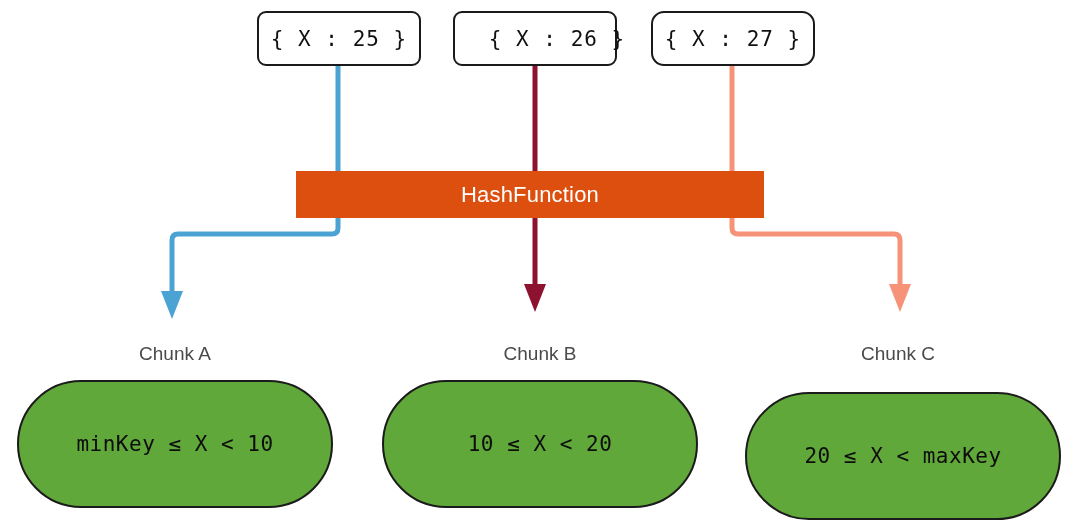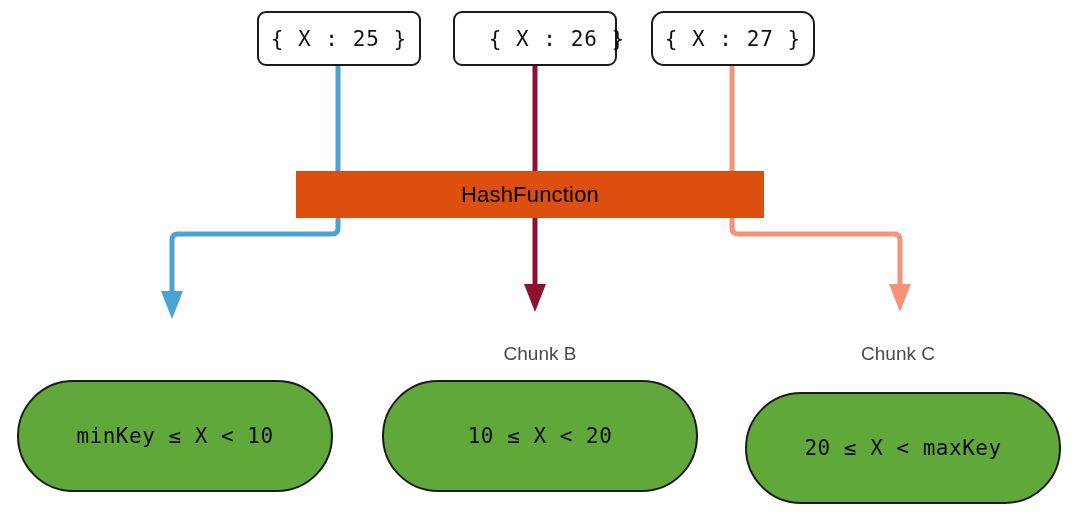--- a/index.html
+++ b/index.html
@@ -44,21 +44,21 @@
     left: 296px;
     top: 171px;
     width: 468px;
     height: 47px;
     background: #DD4F0F;
     display: flex;
     align-items: center;
     justify-content: center;
   }
   #hash-bar-label {
-    color: #000000;
+    color: #ffffff;
     font-size: 22px;
     font-family: "Liberation Sans", sans-serif;
     letter-spacing: 0.2px;
   }
 
   
   #wires {
     position: absolute;
     left: 0;
     top: 0;
@@ -76,21 +76,21 @@
     font-size: 19px;
     color: #4a4a4a;
     font-family: "Liberation Sans", sans-serif;
   }
 
   
   .chunk-pill {
     position: absolute;
     top: 380px;
     width: 316px;
-    height: 112px;
+    height: 128px;
     box-sizing: border-box;
     background: #60A83A;
     border: 2px solid #1b1b1b;
     border-radius: 64px;
     display: flex;
     align-items: center;
     justify-content: center;
   }
   .chunk-pill-text {
     font-family: "DejaVu Sans Mono", monospace;
@@ -127,20 +127,21 @@
 
     <path d="M732,66 L732,171" stroke="#F69277" stroke-width="5" fill="none"></path>
     <path d="M732,218 L732,228 Q732,234 738,234 L894,234 Q900,234 900,240 L900,285" stroke="#F69277" stroke-width="5" fill="none" stroke-linecap="butt"></path>
     <polygon points="889,284 911,284 900,312" fill="#F69277"></polygon>
   </svg>
 
   <div id="hash-bar">
     <span id="hash-bar-label">HashFunction</span>
   </div>
 
+  <div class="chunk-label" style="left:17px;">Chunk A</div>
   <div class="chunk-label" style="left:382px;">Chunk B</div>
   <div class="chunk-label" style="left:740px;">Chunk C</div>
 
   <div class="chunk-pill" style="left:17px;">
     <span class="chunk-pill-text">minKey ≤ X &lt; 10</span>
   </div>
   <div class="chunk-pill" style="left:382px;">
     <span class="chunk-pill-text">10 ≤ X &lt; 20</span>
   </div>
   <div class="chunk-pill" style="left:745px;margin-top:12px;">

